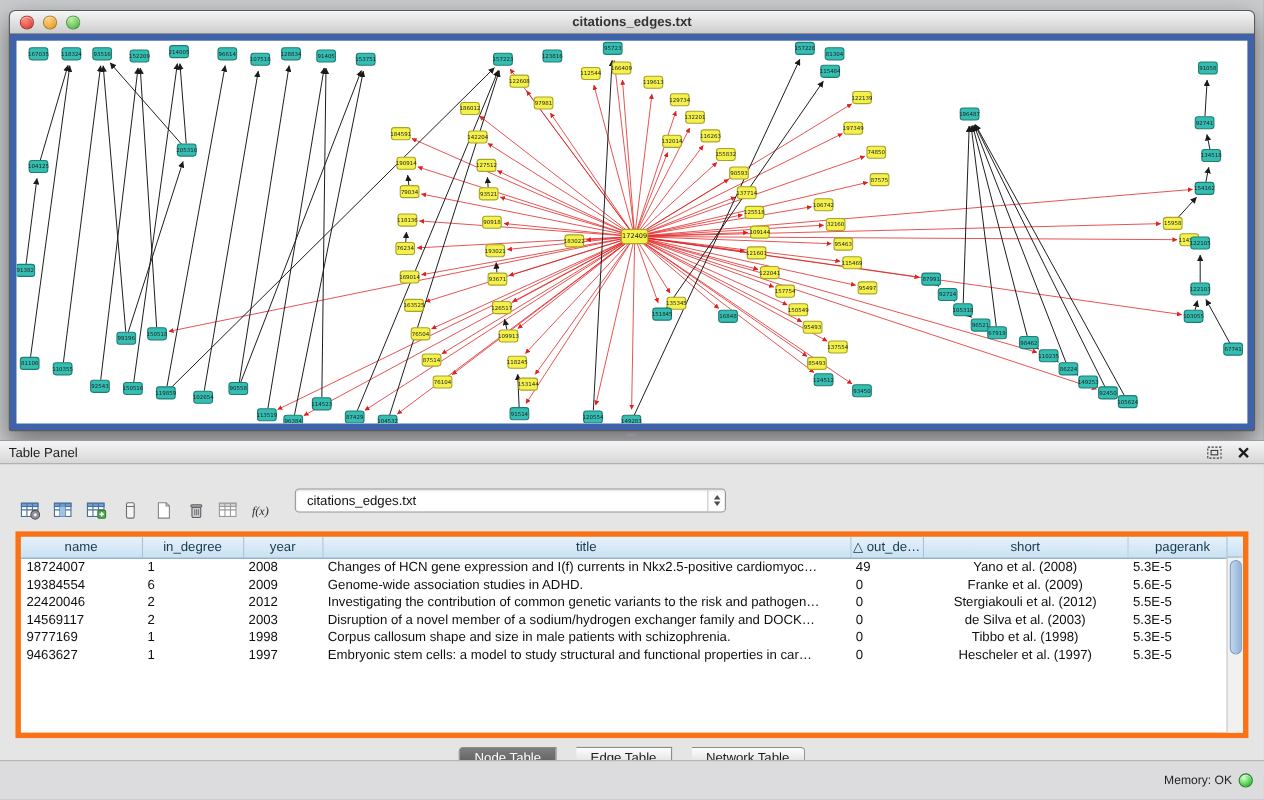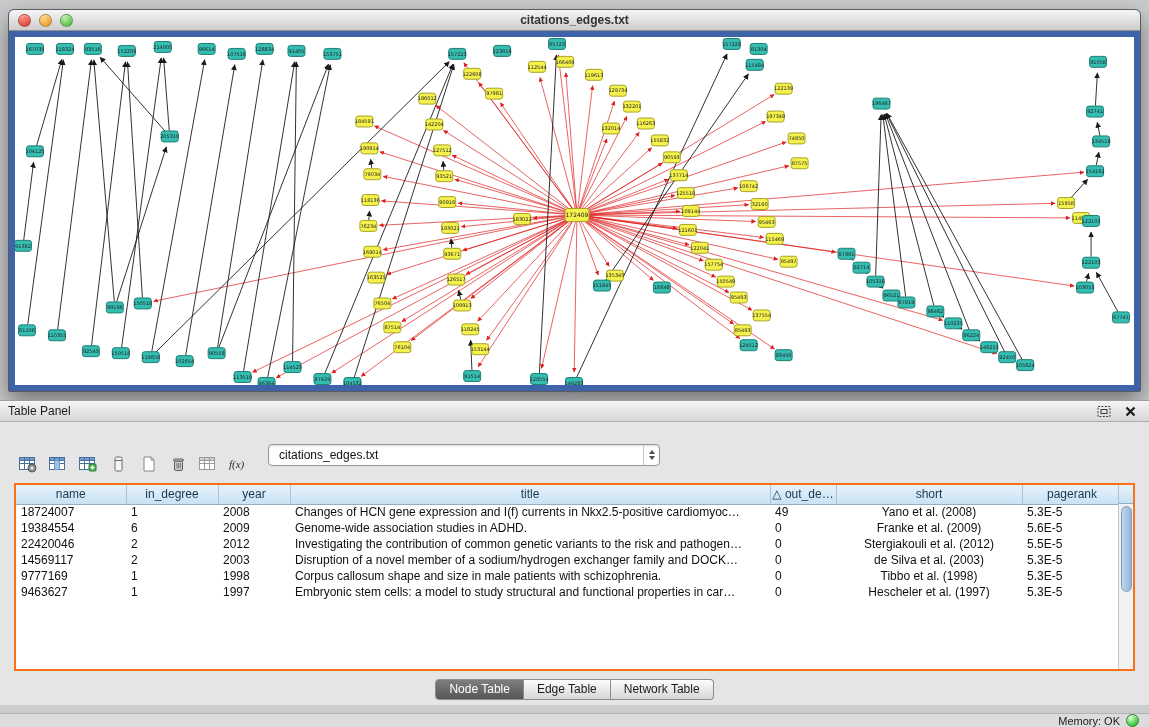--- a/index.html
+++ b/index.html
@@ -47,46 +47,46 @@
   .combo-text { flex:1; padding-left:10px; font-size:12px; color:#111;
     white-space:nowrap; overflow:hidden; }
   .stepper { width:16px; height:100%; display:flex; flex-direction:column; align-items:center;
     justify-content:center; gap:2px; border-left:1px solid #c4c4c4; }
   .tri-up { width:0; height:0; border-left:3.5px solid transparent; border-right:3.5px solid transparent;
     border-bottom:4.5px solid #4d4d4d; }
   .tri-down { width:0; height:0; border-left:3.5px solid transparent; border-right:3.5px solid transparent;
     border-top:4.5px solid #4d4d4d; }
 
   .table-region { position:absolute; left:14px; right:14px; top:60px; height:188px;
-    background:#fff; border:2px solid #f97316; }
+    background:#fff; border:5px solid #f97316; }
   table.data-table { border-collapse:collapse; table-layout:fixed; width:calc(100% - 15px); }
   .data-table th { height:19px; background:linear-gradient(#e6f2fb,#c9e1f2);
     border-right:1px solid #a9c2d8; border-bottom:1px solid #8fb0c9;
     font-weight:400; font-size:12px; color:#17384e; white-space:nowrap; overflow:hidden; }
   .data-table td { height:16px; font-size:12px; padding:0 5px; white-space:nowrap;
     overflow:hidden; color:#101010; }
   .data-table td.c-center { text-align:center; }
   .hdr-corner { position:absolute; top:0; right:0; width:15px; height:19px;
     background:linear-gradient(#e6f2fb,#c9e1f2); border-left:1px solid #a9c2d8;
     border-bottom:1px solid #8fb0c9; }
   .vscroll { position:absolute; top:19px; bottom:0; right:0; width:15px; background:#f1f1f1;
     border-left:1px solid #c6c6c6; }
   .vscroll .thumb { position:absolute; top:2px; left:1.5px; width:11px; height:86px;
     border-radius:6px; background:linear-gradient(90deg,#c3d7ec,#8fb4dc);
     border:1px solid #7d9cc0; }
 
-  .tabs { position:absolute; left:0; right:0; top:256px; display:flex; justify-content:center; }
+  .tabs { position:absolute; left:0; right:0; top:256px; display:flex; justify-content:center;gap:18px; }
   .tab { font-size:12px; line-height:17px; padding:1px 13px;
     background:linear-gradient(#fdfdfd,#d6d6d6); border:1px solid #8c8c8c; border-left:none; color:#1c1c1c; }
   .tab:first-child { border-left:1px solid #8c8c8c; border-radius:4px 0 0 4px; }
   .tab:last-child { border-radius:0 4px 4px 0; }
   .tab.active { background:linear-gradient(#7e7e7e,#565656); color:#fff; }
 
   
-  .status-bar { position:absolute; left:0; bottom:0; width:1149px; height:14px;
+  .status-bar { position:absolute; left:0; bottom:0; width:1149px; height:36px;
     background:#dcdcde; border-top:1px solid #b2b2b2; display:flex; align-items:center;
     justify-content:flex-end; padding-right:10px; }
   .mem-label { font-size:11px; color:#222; }
   .orb { width:13px; height:13px; border-radius:50%; margin-left:6px;
     background:radial-gradient(circle at 35% 30%, #dcffd2, #49d04a 60%, #1f9e2c);
     border:1px solid #2a7f2a; box-shadow:inset 0 1px 1px rgba(255,255,255,.7); }
 </style>
 </head>
 <body>
 

